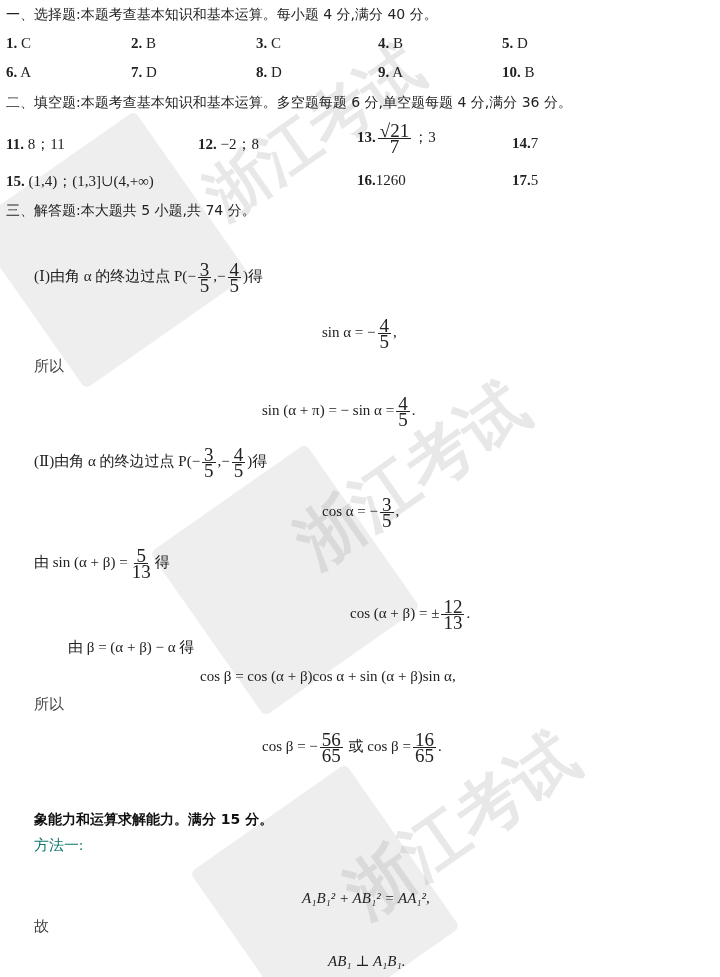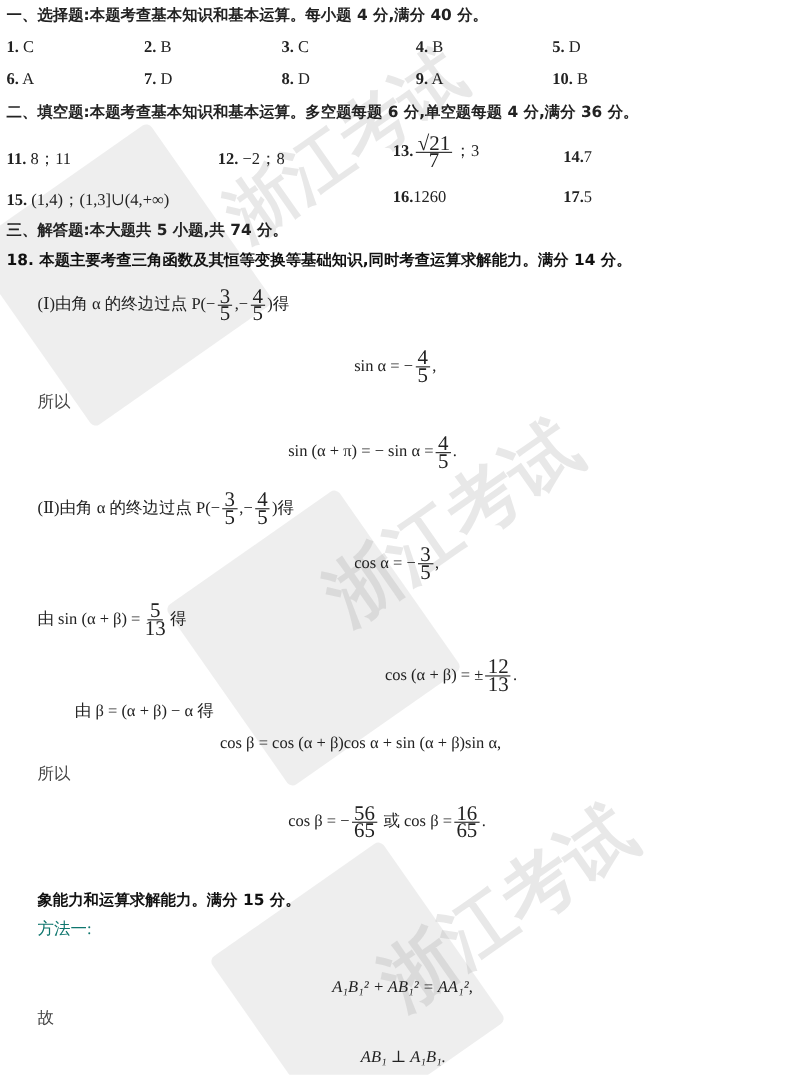--- a/index.html
+++ b/index.html
@@ -1,21 +1,21 @@
 <!DOCTYPE html>
 <html><head>
 <meta charset="utf-8">
 <style>
   html, body { margin:0; padding:0; background:#ffffff; }
   body { width:720px; height:977px; position:relative; overflow:hidden;
          font-family:"DejaVu Serif","Liberation Serif", serif; color:#222; }
   .page { position:absolute; left:0; top:0; width:720px; height:977px; }
   .line { position:absolute; white-space:nowrap; font-size:14px; line-height:18px; }
   .bold { font-weight:bold; font-family:"DejaVu Sans","Liberation Sans", sans-serif; color:#111; }
-  .heading { font-family:"DejaVu Sans","Liberation Sans", sans-serif; font-size:14px; color:#222;font-weight:bold; }
+  .heading { font-family:"DejaVu Sans","Liberation Sans", sans-serif; font-size:14px; color:#222; }
   .num { font-weight:bold; font-family:"Liberation Serif", serif; }
   .cell { position:absolute; white-space:nowrap; font-size:15px; font-family:"Liberation Serif", serif; }
   .math { font-family:"Liberation Serif","DejaVu Serif", serif; font-size:15px; }
   .it { font-style:italic; }
   .frac { display:inline-flex; flex-direction:column; align-items:center; vertical-align:middle;
           font-size:19px; line-height:15px; margin:0 2px; }
   .frac .n { border-bottom:1px solid #222; padding:0 2px; }
   .frac .d { padding:0 2px; }
   .wm { position:absolute; pointer-events:none; }
   .wm-text { font-family:"DejaVu Sans", sans-serif; color:rgba(150,150,150,0.22); font-weight:bold; }
@@ -60,21 +60,20 @@
         </span><span>；3</span></div>
     <div class="cell" style="left:512px;top:135px;"><span class="num">14.</span><span>7</span></div>
 
     <div class="cell" style="left:6px;top:172px;"><span class="num">15.</span> <span>(1,4)；(1,3]∪(4,+∞)</span></div>
     <div class="cell" style="left:357px;top:172px;"><span class="num">16.</span><span>1260</span></div>
     <div class="cell" style="left:512px;top:172px;"><span class="num">17.</span><span>5</span></div>
   </div>
 
   <div class="line heading" style="left:6px;top:201px;">三、解答题:本大题共 5 小题,共 74 分。</div>
 
-  <div class="line bold" style="left:6px;top:228px;">18. 本题主要考查三角函数及其恒等变换等基础知识,同时考查运算求解能力。满分 14 分。</div>
 
   <div class="line math" style="left:34px;top:262px;">
     <span>(Ⅰ)由角 α 的终边过点 P(</span>−<span class="frac">
         <span class="n">3</span>
         <span class="d">5</span>
       </span>,−<span class="frac">
         <span class="n">4</span>
         <span class="d">5</span>
       </span><span>)得</span>
   </div>

